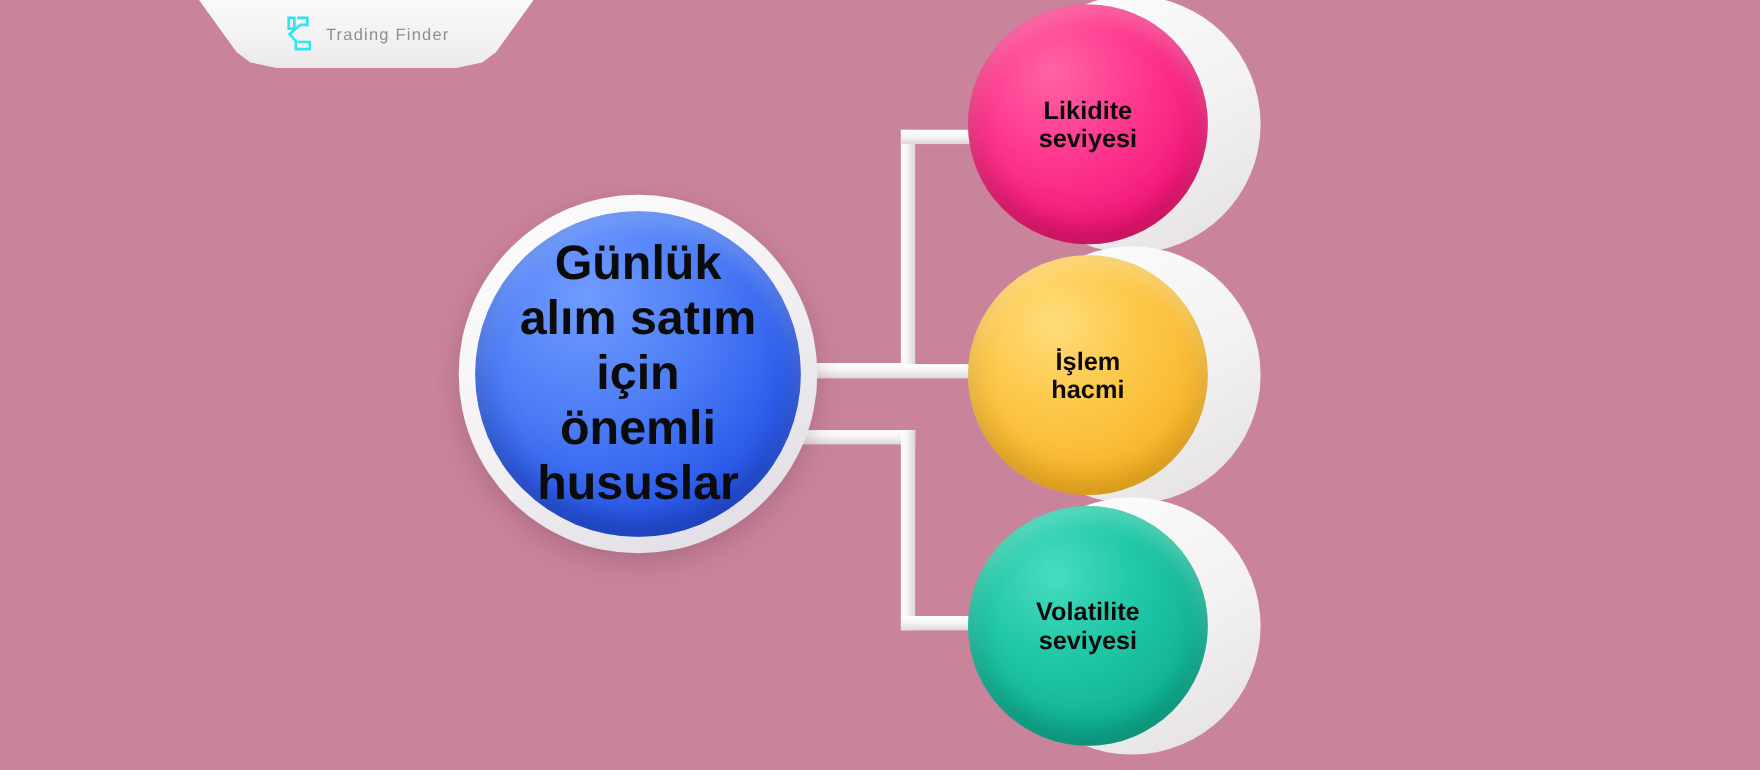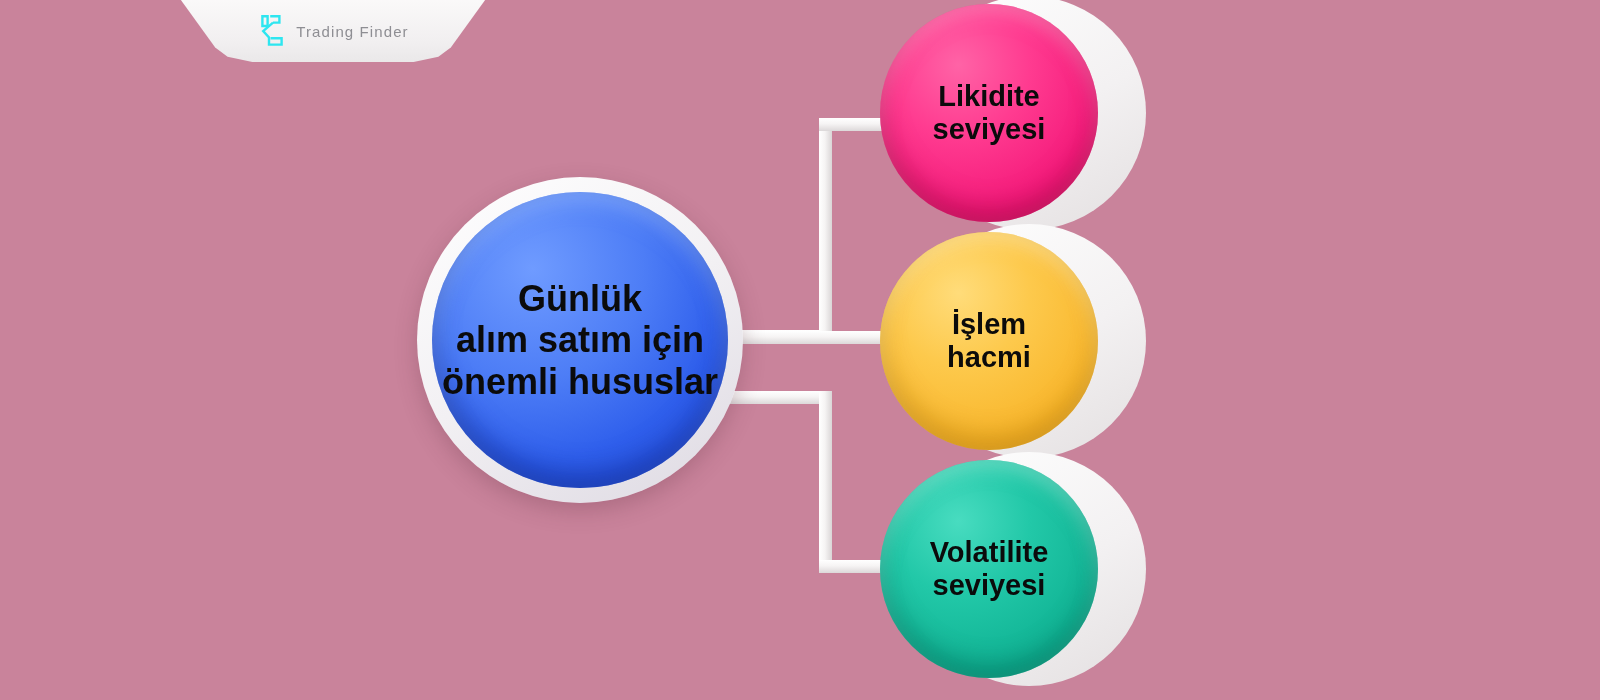--- a/index.html
+++ b/index.html
@@ -51,27 +51,27 @@
     left:0; top:0; width:326px; height:326px;
     background:linear-gradient(150deg,#ffffff 0%,#f2f0f3 50%,#ddd9e2 100%);
     box-shadow:0 8px 22px rgba(90,45,60,.25);
   }
   #node-center .disc{
     left:15px; top:15px; width:296px; height:296px;
     background:radial-gradient(circle at 34% 26%, #6f9bff 0%, #4d7df6 38%, #2f5fec 66%, #1f46d4 100%);
     box-shadow:inset 0 -14px 26px rgba(12,38,140,.55),
                inset 0 10px 20px rgba(160,195,255,.55);
   }
-  #node-center .label{ font-size:36px; }
+  #node-center .label{ font-size:44px; }
 
   
   .sat{ width:250px; height:250px; }
   .sat .ring{ left:32px; top:8px; width:234px; height:234px; }
   .sat .disc{ left:0px; top:16px; width:218px; height:218px; }
-  .sat .label{ font-size:29px; }
+  .sat .label{ font-size:23px; }
 
   #node-pink{ left:880px; top:-12px; }
   #node-pink .disc{
     background:radial-gradient(circle at 36% 28%, #ff63a6 0%, #ff3b90 34%, #f51c7c 68%, #e00d6b 100%);
     box-shadow:inset 0 -13px 24px rgba(150,5,62,.5), inset 0 9px 18px rgba(255,170,205,.5);
   }
   #node-yellow{ left:880px; top:216px; }
   #node-yellow .disc{
     background:radial-gradient(circle at 36% 28%, #ffdc7a 0%, #fdc94c 34%, #f9b82f 68%, #eea417 100%);
     box-shadow:inset 0 -13px 24px rgba(168,112,5,.45), inset 0 9px 18px rgba(255,238,185,.55);

